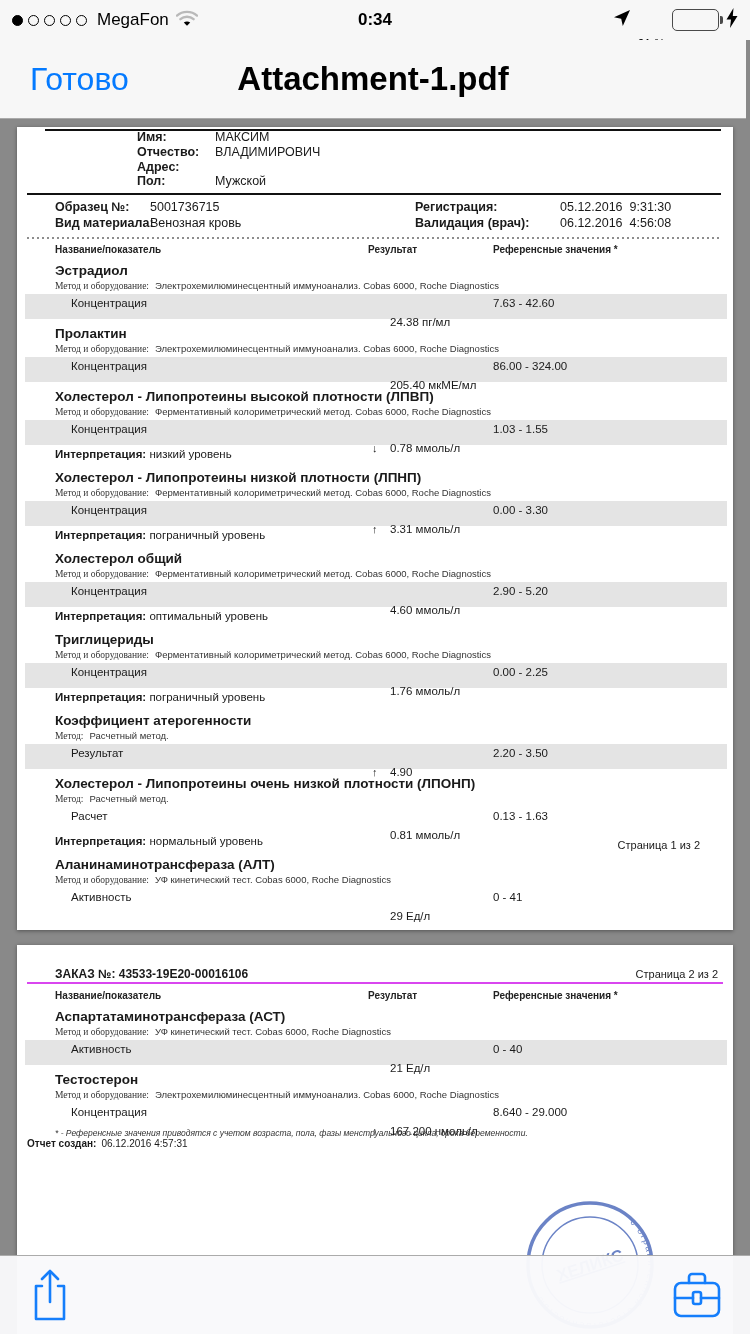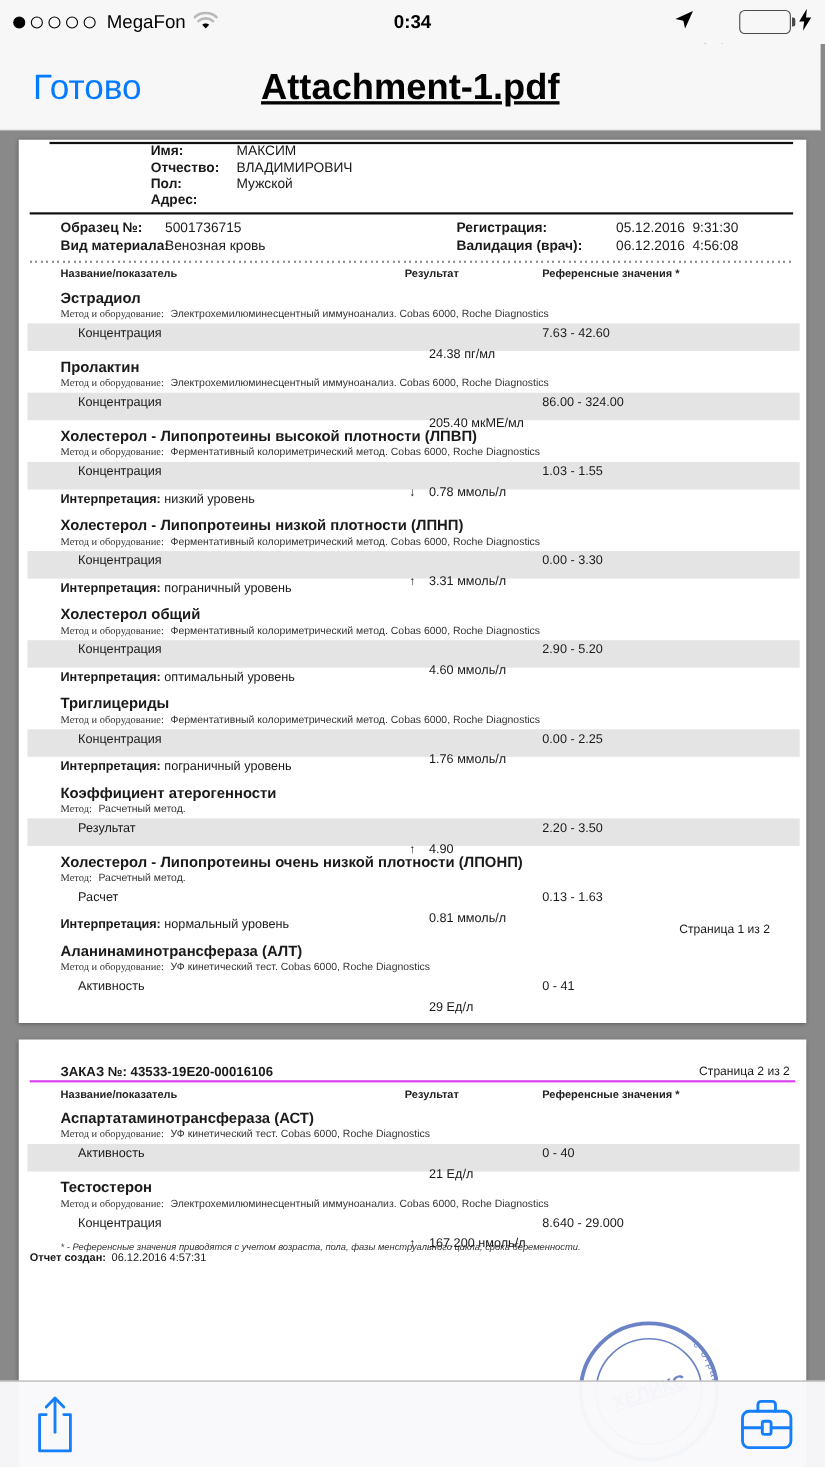--- a/index.html
+++ b/index.html
@@ -13,21 +13,21 @@
   .dot.filled{background:#000;}
   .carrier{font-size:17px;color:#000;}
   .sb-time{position:absolute;left:0;right:0;text-align:center;font-size:17px;font-weight:600;color:#000;pointer-events:none;}
   .sb-right{position:relative;z-index:2;}
   .pct{font-size:12px;color:#000;margin-top:47px;}
   .battery{position:relative;width:47px;height:22px;border:1.5px solid #4a4a4a;border-radius:5px;box-sizing:border-box;padding:1.5px;background:#f7f7f7;}
   .battery .fill{height:100%;border-radius:2.5px;background:#57d860;width:91%;}
   .battery .cap{position:absolute;right:-5px;top:6px;width:3px;height:8px;background:#4a4a4a;border-radius:0 2px 2px 0;}
   
   .nav-bar{position:absolute;top:40px;left:0;right:4px;height:78px;background:#f7f7f7;
-    border-bottom:1px solid #aaa;z-index:30;display:flex;align-items:center;text-decoration:underline;}
+    border-bottom:1px solid #aaa;z-index:30;display:flex;align-items:center;}
   .nav-done{position:absolute;left:30px;font-size:32px;color:#047aff;cursor:pointer;}
   .nav-title{width:100%;text-align:center;font-size:33px;font-weight:700;color:#000;}
   
   .pdf-area{position:absolute;top:119px;left:0;right:0;bottom:0;background:#898989;}
   .page{position:absolute;left:17px;width:716px;background:#fff;box-shadow:0 1px 4px rgba(0,0,0,.4);
     color:#1a1a1a;box-sizing:border-box;}
   .page1{top:8px;height:803px;padding:0 12px 0 38px;}
   .page2{top:826px;height:390px;padding:0 12px 0 38px;}
   .topline{position:absolute;top:2px;left:28px;right:12px;height:2px;background:#111;}
   
@@ -122,22 +122,22 @@
 </div>
 
 <div class="pdf-area">
 
   <div class="page page1">
     <div class="topline"></div>
 
     <div class="patient">
       <div class="prow"><span class="pl">Имя:</span><span class="pv">МАКСИМ</span></div>
       <div class="prow"><span class="pl">Отчество:</span><span class="pv">ВЛАДИМИРОВИЧ</span></div>
+      <div class="prow"><span class="pl">Адрес:</span><span class="pv"></span></div>
       <div class="prow"><span class="pl">Пол:</span><span class="pv">Мужской</span></div>
-      <div class="prow"><span class="pl">Адрес:</span><span class="pv"></span></div>
     </div>
 
     <div class="solidline"></div>
 
     <div>
       <div class="srow">
         <span class="l1">Образец №:</span>
         <span class="v1">5001736715</span>
         <span class="l2">Регистрация:</span>
         <span class="v2">05.12.2016  9:31:30</span>

